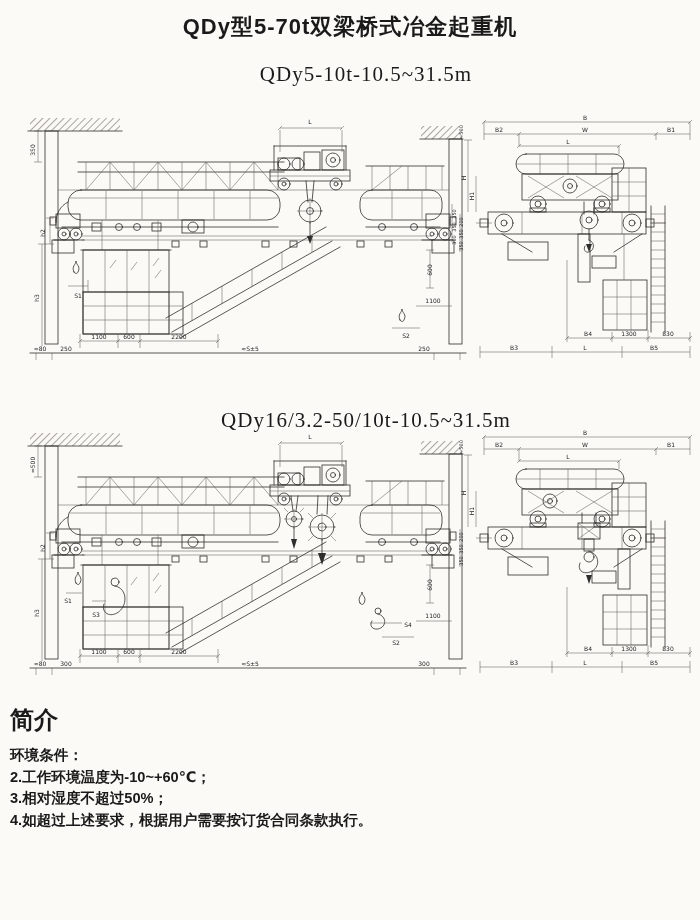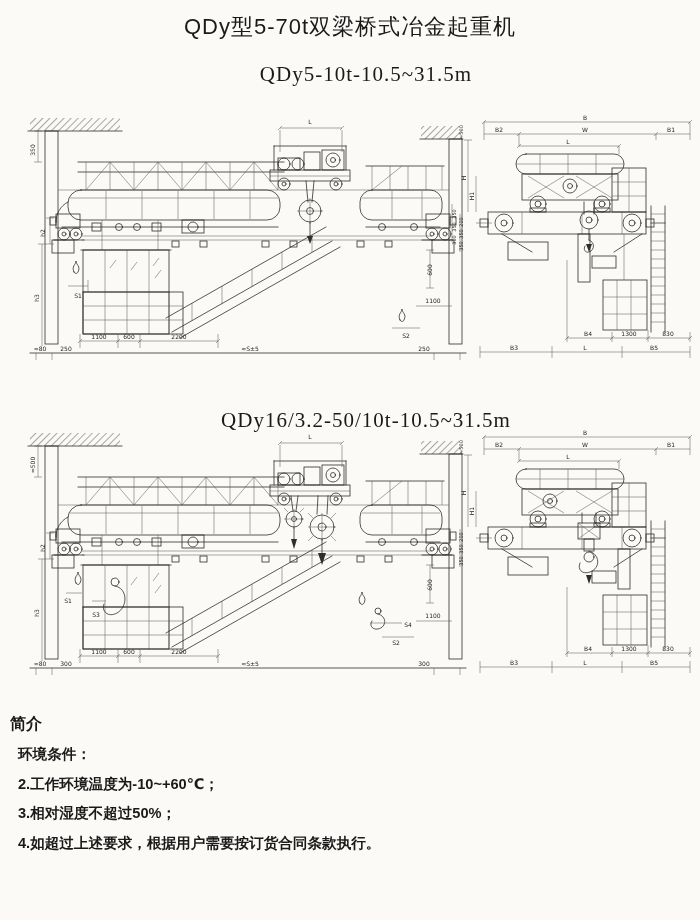--- a/index.html
+++ b/index.html
@@ -4,41 +4,41 @@
 <style>
   html,body{margin:0;padding:0;}
   body{
     width:700px;height:920px;position:relative;
     background:#fbfaf7;
     font-family:"Liberation Sans","DejaVu Sans",sans-serif;
     color:#1a1a1a;overflow:hidden;
   }
   .page-title{
     position:absolute;top:12px;left:0;width:700px;text-align:center;
-    font-size:22px;font-weight:normal;letter-spacing:1px;margin:0;
+    font-size:22px;font-weight:bold;letter-spacing:1px;margin:0;
   }
   .fig-subtitle{
     position:absolute;left:0;width:700px;text-align:center;
     font-family:"Liberation Serif","DejaVu Serif",serif;
     font-size:21px;letter-spacing:1px;margin:0;font-weight:normal;padding-left:16px;
   }
   #subtitle1{top:62px;}
   #subtitle2{top:408px;}
   .fig-svg{position:absolute;left:22px;width:676px;height:260px;}
   #fig1-svg{top:110px;}
   #fig2-svg{top:425px;}
   .ln{stroke:#2f2e2c;stroke-width:.8;fill:none;stroke-linecap:square;}
   .thin{stroke:#55524e;stroke-width:.5;fill:none;}
   .dim{font:6px "DejaVu Sans",sans-serif;fill:#1e1e1e;text-anchor:middle;}
   .dim5{font-size:5px;}
   .intro{position:absolute;left:10px;top:698px;width:682px;}
-  .intro-heading{font-size:16px;font-weight:bold;margin:16px 0 9px 0;}
+  .intro-heading{font-size:24px;font-weight:bold;margin:6px 0 9px 0;}
   .intro-para{margin:0;font-size:14.6px;line-height:21.5px;font-weight:600;
     text-indent:2em;text-align:justify;}
-  .env-label,.cond-item{margin:8px;font-size:14.6px;line-height:21.5px;font-weight:600;}
+  .env-label,.cond-item{margin:0;font-size:14.6px;line-height:21.5px;font-weight:600;}
 </style>
 </head>
 <body>
 
 <h1 class="page-title">QDy型5-70t双梁桥式冶金起重机</h1>
 <h2 class="fig-subtitle" id="subtitle1">QDy5-10t-10.5~31.5m</h2>
 
 <svg class="fig-svg" id="fig1-svg" viewBox="0 0 676 260">
   <defs>
     <pattern id="hA" width="5" height="5" patternUnits="userSpaceOnUse" patternTransform="rotate(45)">

